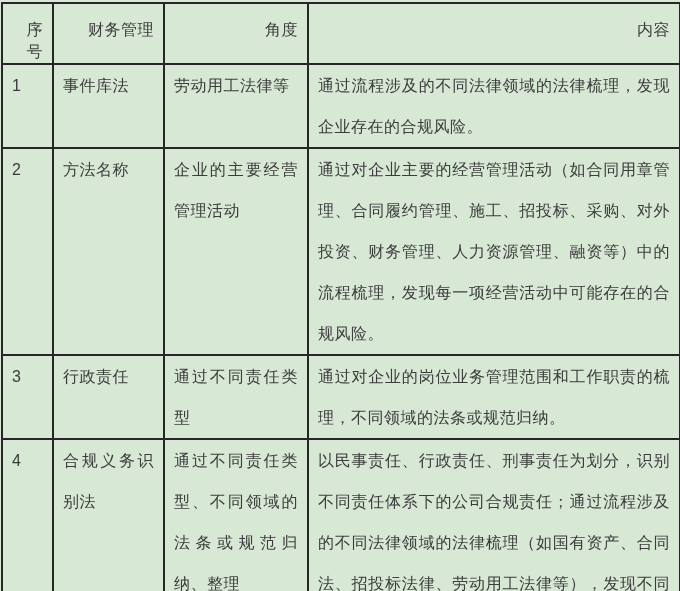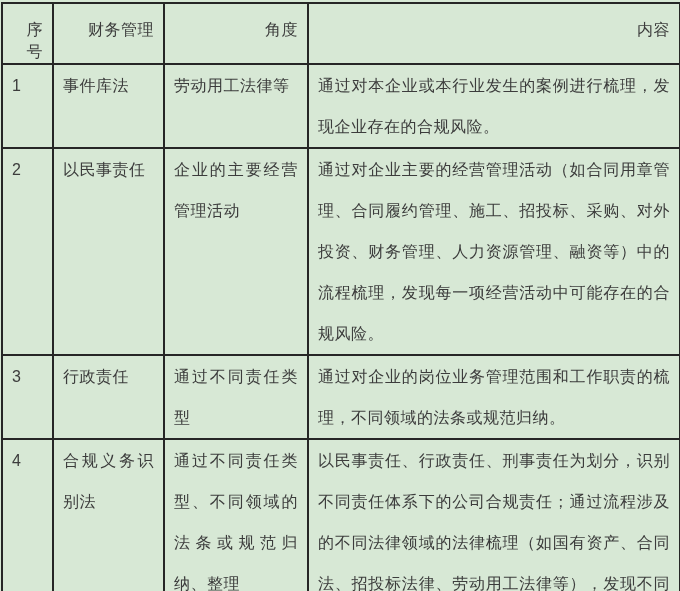--- a/index.html
+++ b/index.html
@@ -74,25 +74,25 @@
       <tr class="hdr">
         <th>序号</th>
         <th>财务管理</th>
         <th>角度</th>
         <th>内容</th>
       </tr>
       <tr class="r1">
         <td class="numcell">1</td>
         <td>事件库法</td>
         <td>劳动用工法律等</td>
-        <td>通过对本企业或本行业发生的案例进行梳理，发现企业存在的合规风险。</td>
+        <td>通过流程涉及的不同法律领域的法律梳理，发现企业存在的合规风险。</td>
       </tr>
       <tr class="r2">
         <td class="numcell">2</td>
-        <td>以民事责任</td>
+        <td>方法名称</td>
         <td>企业的主要经营管理活动</td>
         <td>通过对企业主要的经营管理活动（如合同用章管理、合同履约管理、施工、招投标、采购、对外投资、财务管理、人力资源管理、融资等）中的流程梳理，发现每一项经营活动中可能存在的合规风险。</td>
       </tr>
       <tr class="r3">
         <td class="numcell">3</td>
         <td>行政责任</td>
         <td>通过不同责任类型</td>
         <td>通过对企业的岗位业务管理范围和工作职责的梳理，不同领域的法条或规范归纳。</td>
       </tr>
       <tr class="r4">

